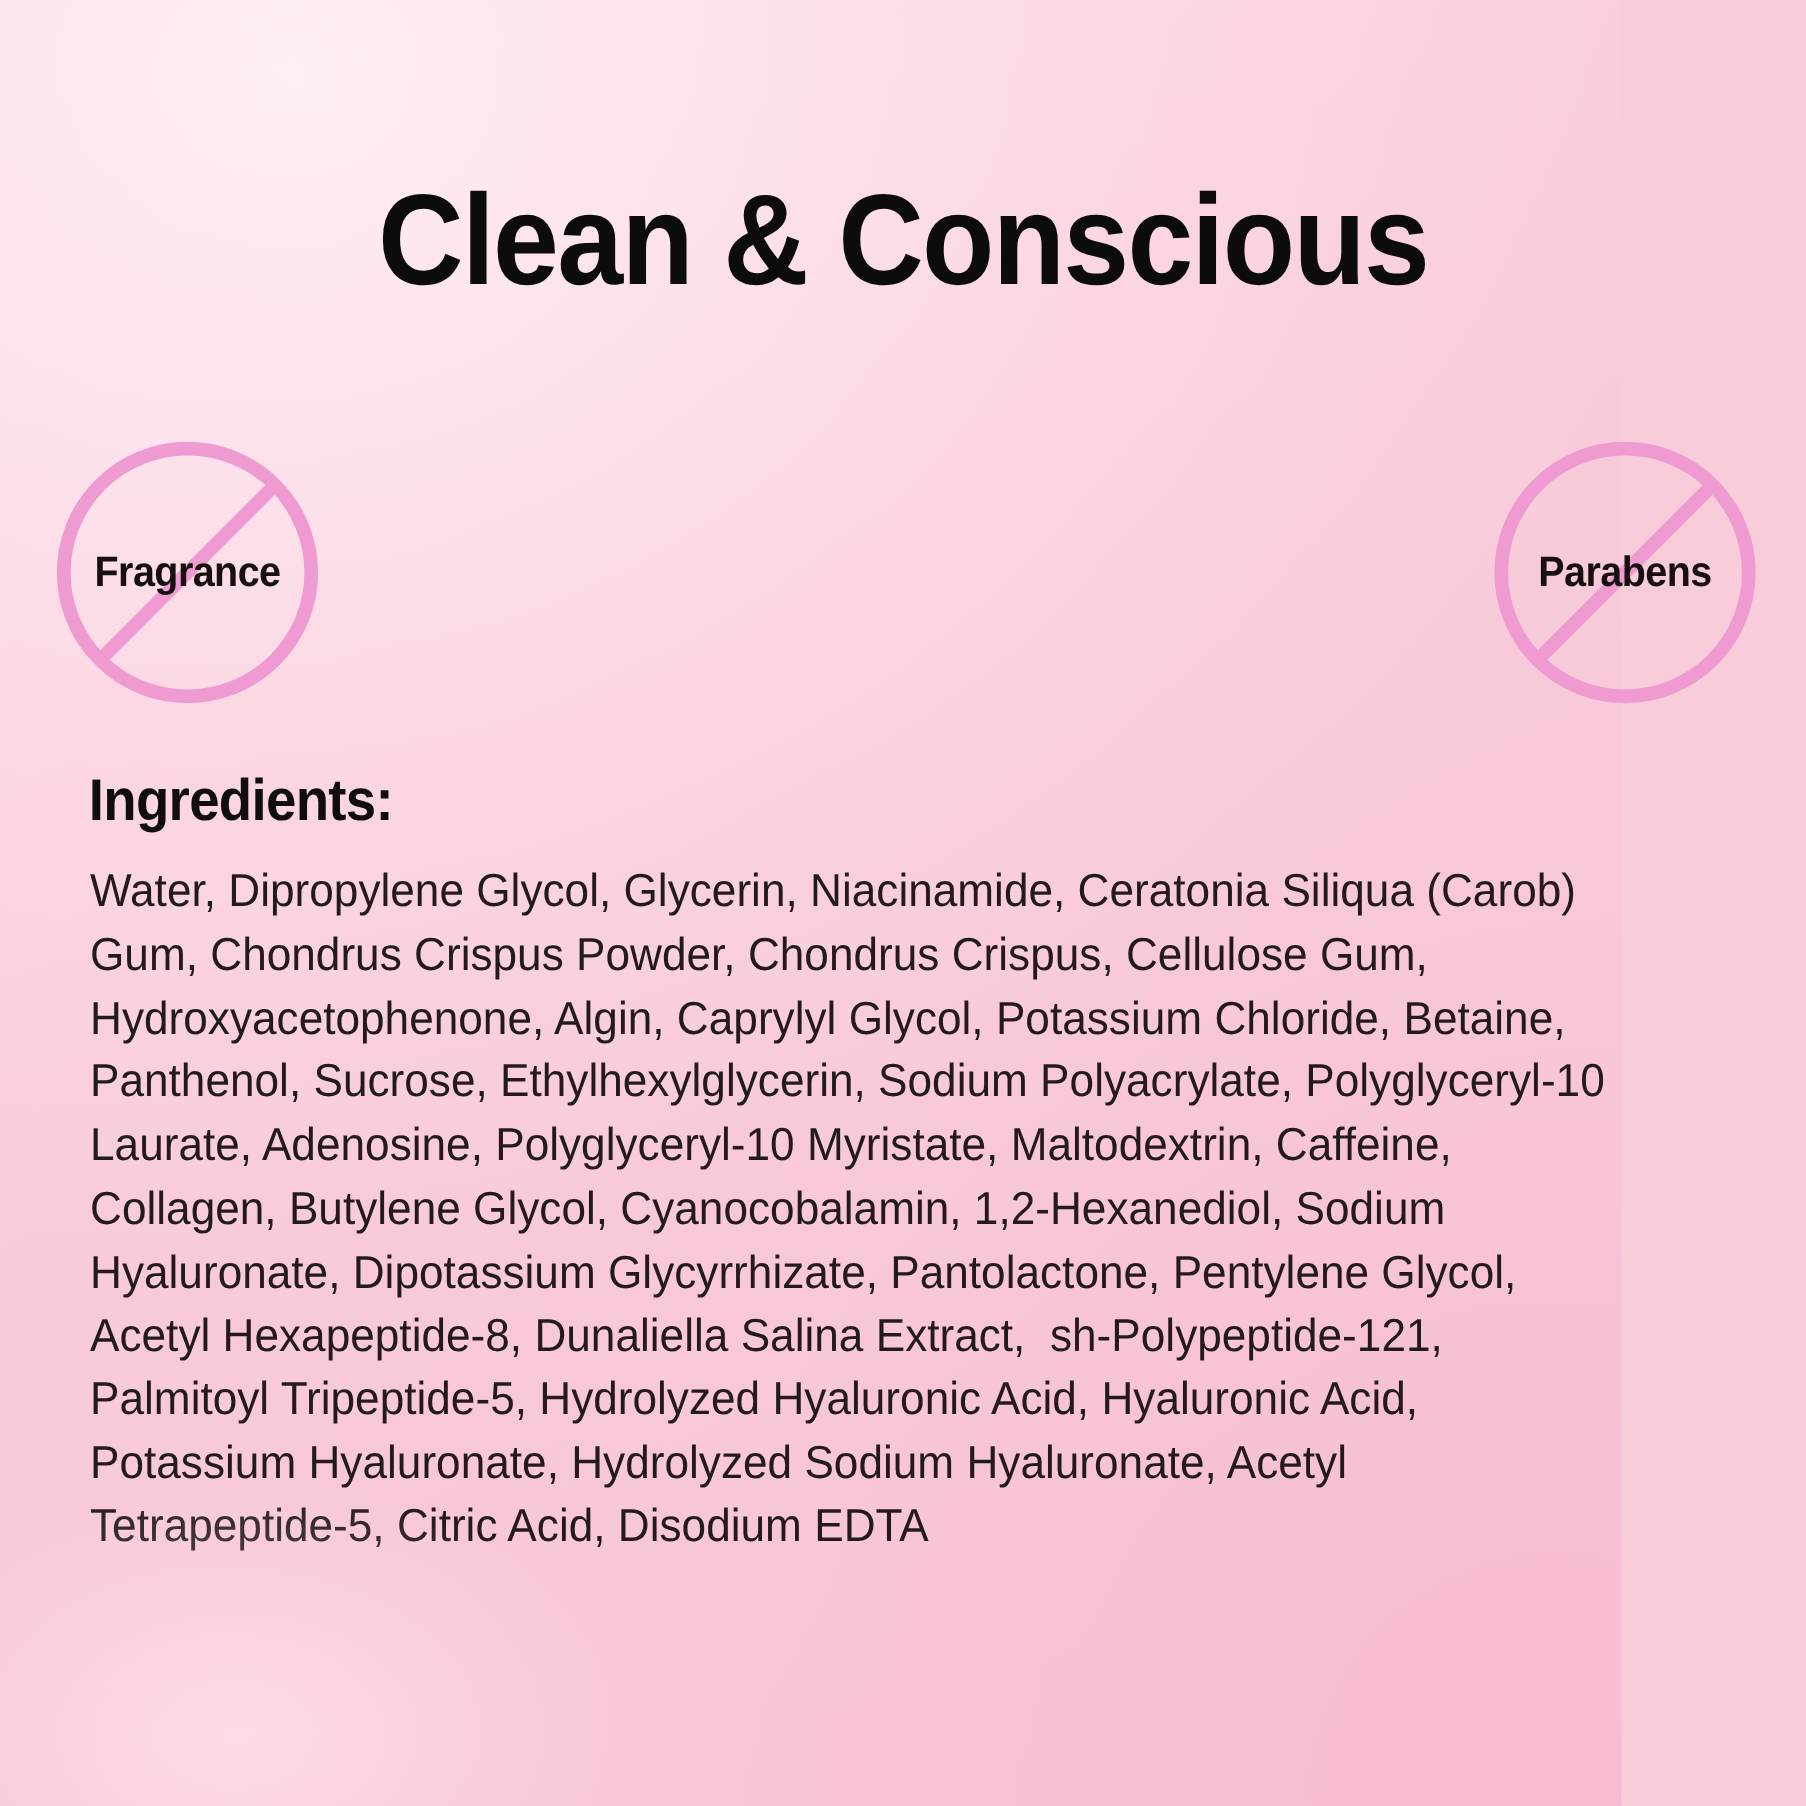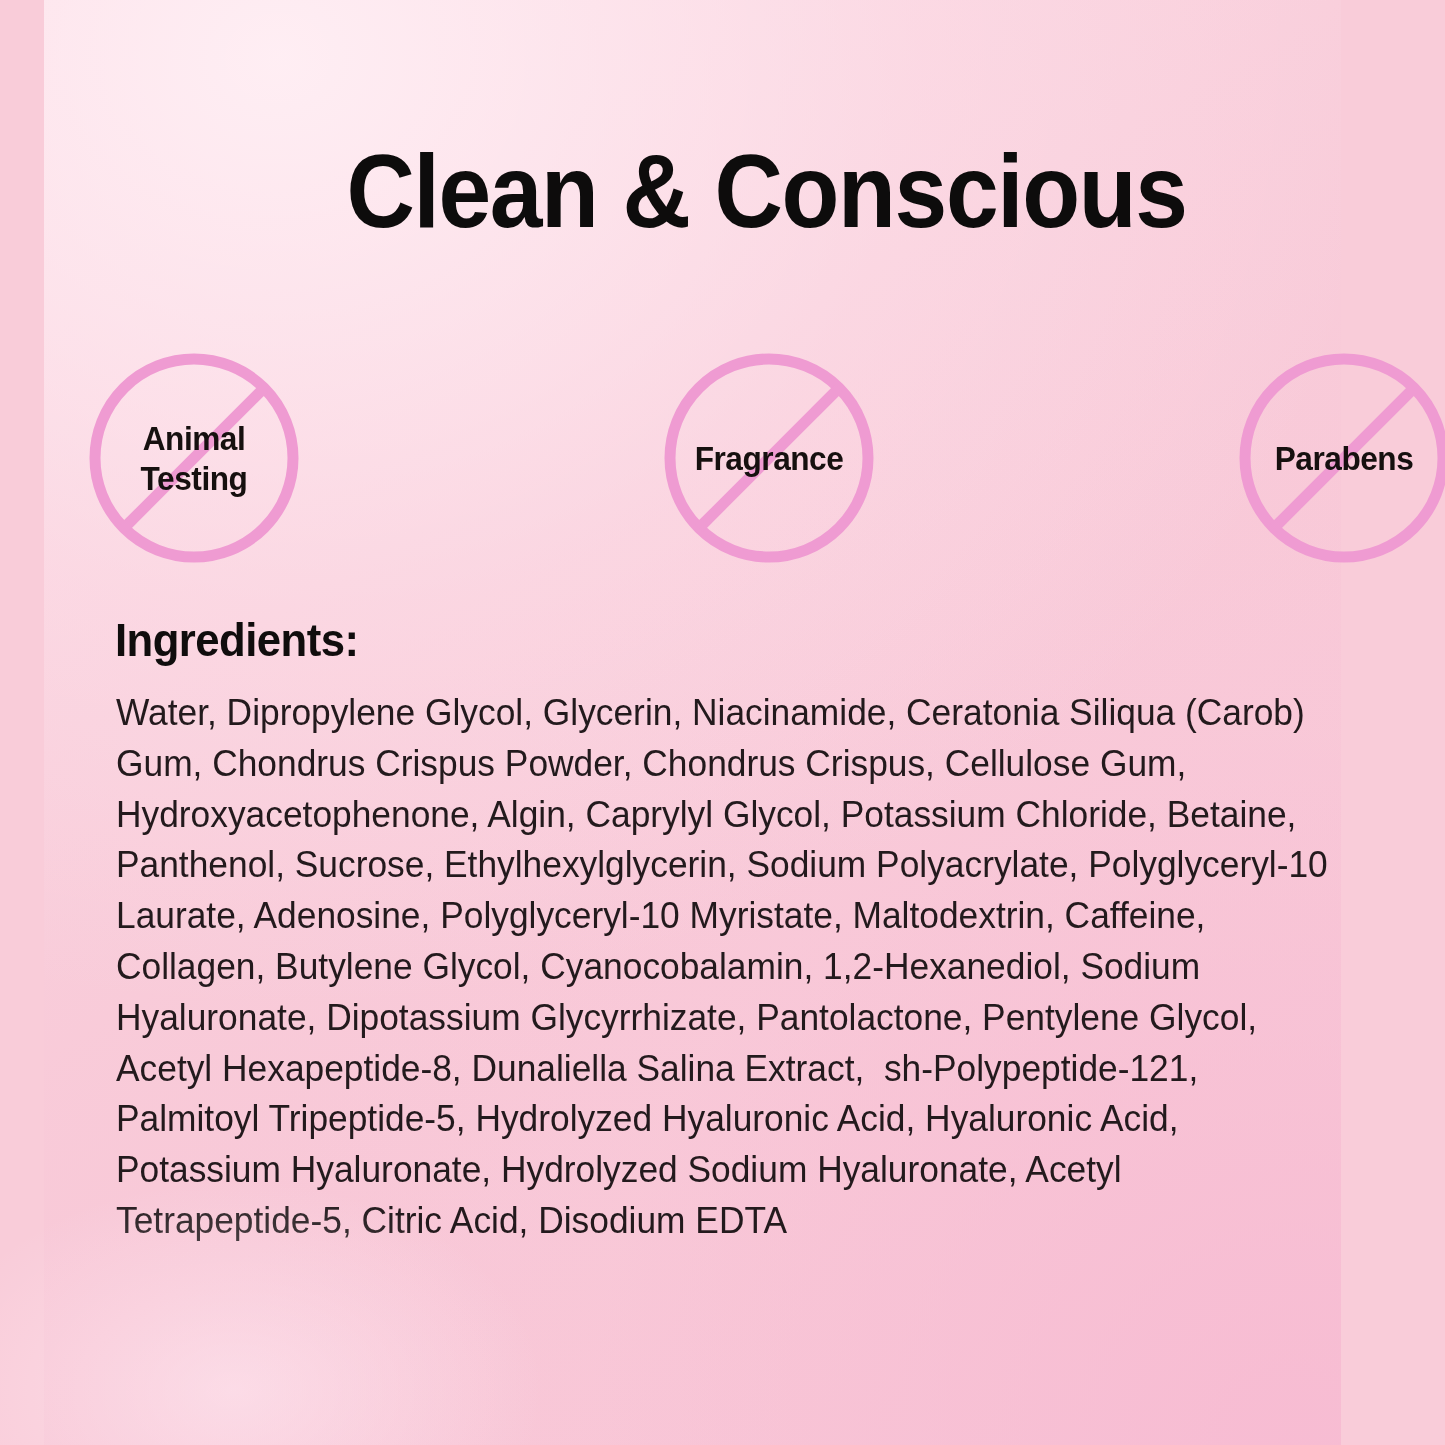--- a/index.html
+++ b/index.html
@@ -17,21 +17,20 @@
 
   #page {
     position: relative;
     width: 1297px;
     height: 1445px;
     box-sizing: border-box;
     background:
       radial-gradient(130% 100% at 18% 4%, rgba(255,240,245,0.92) 0%, rgba(255,232,240,0.35) 38%, rgba(255,226,236,0.0) 66%),
       radial-gradient(120% 110% at 96% 100%, rgba(247,186,210,0.80) 0%, rgba(250,202,219,0.25) 45%, rgba(250,206,221,0.0) 75%),
       linear-gradient(150deg, #fbd7e2 0%, #f9cedb 34%, #f8c8d7 62%, #f7c3d4 100%);
-    margin-left: 44px;
   }
 
   
   #page::after {
     content: "";
     position: absolute;
     left: -120px;
     top: 1180px;
     width: 620px;
     height: 420px;
@@ -134,27 +133,20 @@
 </style>
 </head>
 <body>
 
 <div id="page">
 
   <div class="title">Clean &amp; Conscious</div>
 
   <div class="badges">
 
-    <div class="badge">
-      <svg class="badge-mark" viewBox="0 0 212 212">
-        <circle cx="106" cy="106" r="99" fill="none" stroke="#ef9bd2" stroke-width="11"></circle>
-        <line x1="36" y1="176" x2="176" y2="36" stroke="#ef9bd2" stroke-width="11" stroke-linecap="butt"></line>
-      </svg>
-      <div class="badge-label two-line"><span>Animal</span><br><span>Testing</span></div>
-    </div>
 
     <div class="badge">
       <svg class="badge-mark" viewBox="0 0 212 212">
         <circle cx="106" cy="106" r="99" fill="none" stroke="#ef9bd2" stroke-width="11"></circle>
         <line x1="36" y1="176" x2="176" y2="36" stroke="#ef9bd2" stroke-width="11" stroke-linecap="butt"></line>
       </svg>
       <div class="badge-label">Fragrance</div>
     </div>
 
     <div class="badge">

